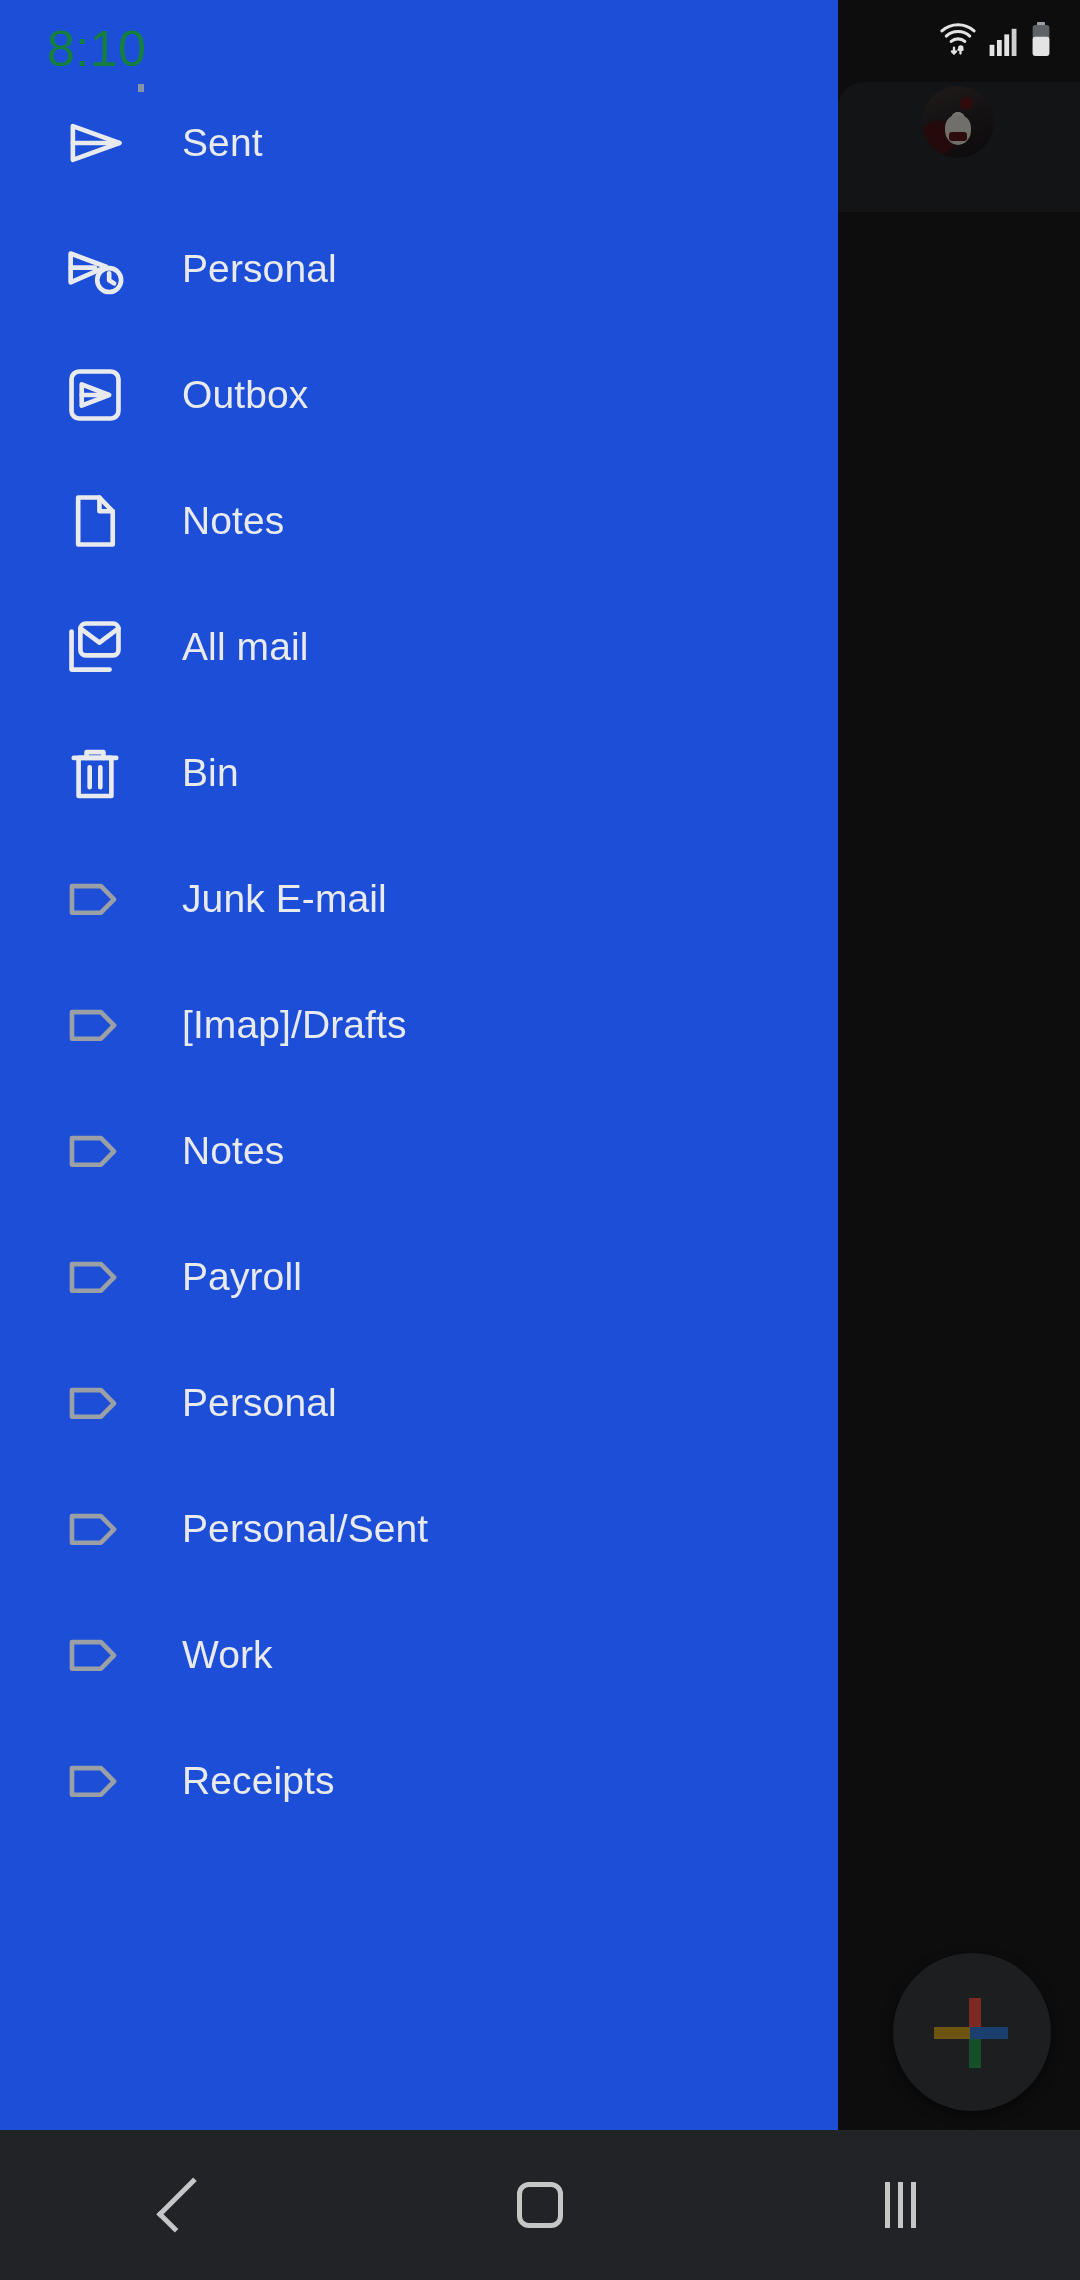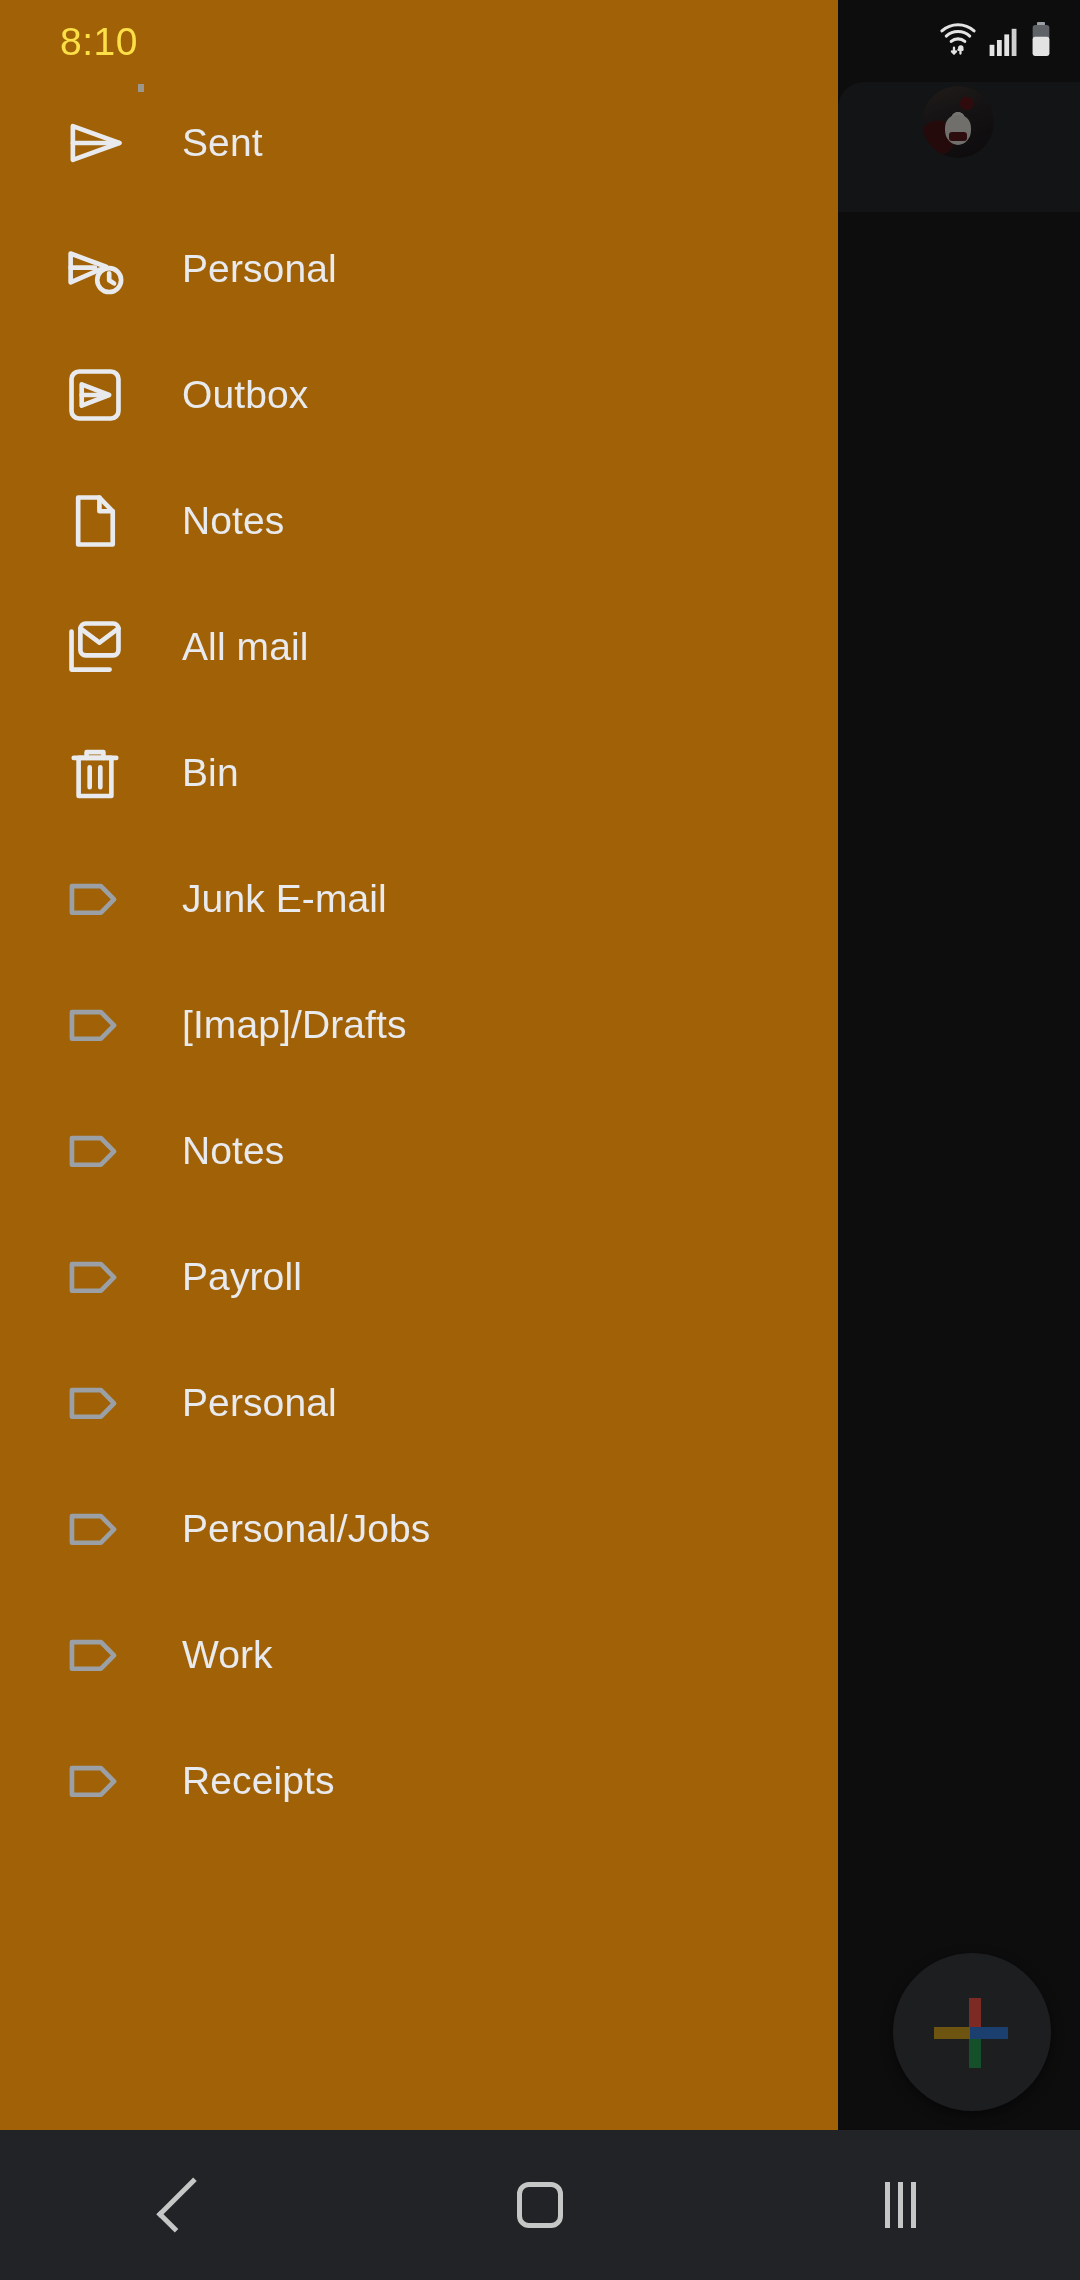--- a/index.html
+++ b/index.html
@@ -60,32 +60,32 @@
   .fab .bar.left  { left:41px; top:74px;  width:37px; height:12px; background:#6d5410; }
   .fab .bar.right { left:77px; top:74px;  width:38px; height:12px; background:#1b3f6e; }
 
   
   .statusbar {
     position:absolute; left:0; top:0; width:1080px; height:80px;
     z-index:5;
   }
   .status-time {
     position:absolute; left:47px; top:20px;
-    font-size:39px; color:#fde047; letter-spacing:.5px;margin-left:13px;
+    font-size:50px; color:#15803d; letter-spacing:.5px;
   }
   .status-icons {
     position:absolute; right:28px; top:22px;
     display:flex; align-items:flex-end; gap:10px;
   }
 
   
   .drawer {
     position:absolute; left:0; top:0;
     width:838px; height:2130px;
-    background:#a16207;
+    background:#1d4ed8;
     overflow:hidden;
     z-index:4;
   }
   .ghost-glyph {
     position:absolute; left:138px; top:84px;
     width:6px; height:8px; background:#9aa0a6; opacity:.85;
   }
 
   .nav-list { position:absolute; left:0; top:80px; width:838px; }
 
@@ -277,21 +277,21 @@
           </span>
           <span class="nav-label">Personal</span>
         </div>
         <div class="nav-row">
           <div class="pill"></div>
           <span class="nav-icon">
             <svg width="62" height="62" viewBox="0 0 28 28">
               <path stroke="#9aa0a6" stroke-width="2.1" fill="none" stroke-linejoin="round" stroke-linecap="round" d="M3.6 8.2h13.1l5.9 6-5.9 6H3.6z"></path>
             </svg>
           </span>
-          <span class="nav-label">Personal/Jobs</span>
+          <span class="nav-label">Personal/Sent</span>
         </div>
         <div class="nav-row">
           <div class="pill"></div>
           <span class="nav-icon">
             <svg width="62" height="62" viewBox="0 0 28 28">
               <path stroke="#9aa0a6" stroke-width="2.1" fill="none" stroke-linejoin="round" stroke-linecap="round" d="M3.6 8.2h13.1l5.9 6-5.9 6H3.6z"></path>
             </svg>
           </span>
           <span class="nav-label">Work</span>
         </div>

